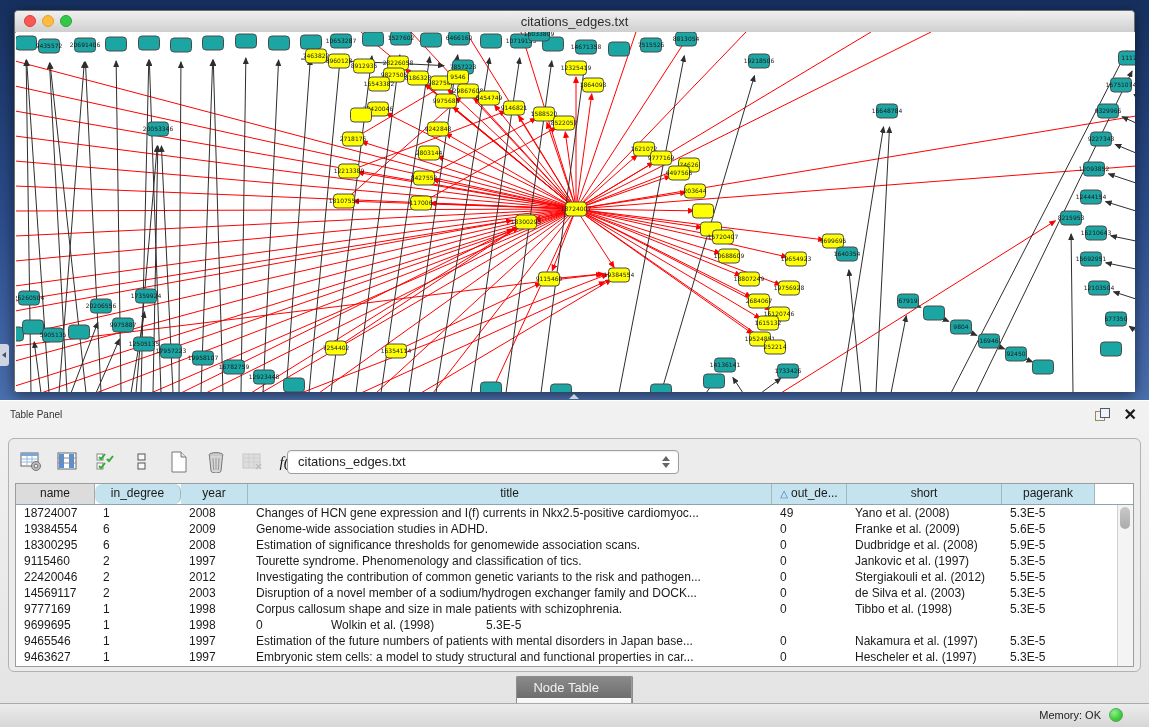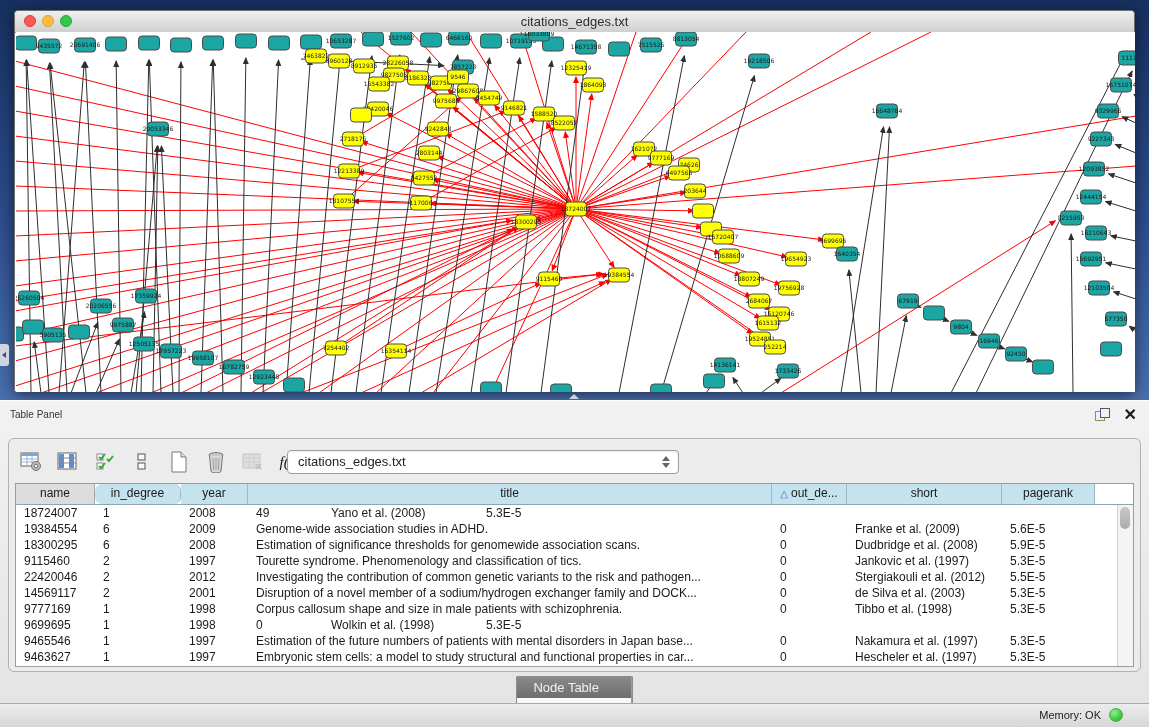--- a/index.html
+++ b/index.html
@@ -790,20 +790,21 @@
           <div class="th" style="width: 524px;">title</div>
           <div class="th" style="width: 75px;"><span class="sort-tri">△</span>out_de...</div>
           <div class="th" style="width: 155px;">short</div>
           <div class="th" style="width: 93px;">pagerank</div>
         </div>
       <div id="tbody">
           <div class="trow">
             <div class="td" style="width: 79px;">18724007</div>
             <div class="td" style="width: 86px;">1</div>
             <div class="td" style="width: 67px;">2008</div>
+            <div class="td" style="width: 524px;">Changes of HCN gene expression and I(f) currents in Nkx2.5-positive cardiomyoc...</div>
             <div class="td" style="width: 75px;">49</div>
             <div class="td" style="width: 155px;">Yano et al. (2008)</div>
             <div class="td" style="width: 93px;">5.3E-5</div>
           </div>
           <div class="trow">
             <div class="td" style="width: 79px;">19384554</div>
             <div class="td" style="width: 86px;">6</div>
             <div class="td" style="width: 67px;">2009</div>
             <div class="td" style="width: 524px;">Genome-wide association studies in ADHD.</div>
             <div class="td" style="width: 75px;">0</div>
@@ -833,21 +834,21 @@
             <div class="td" style="width: 86px;">2</div>
             <div class="td" style="width: 67px;">2012</div>
             <div class="td" style="width: 524px;">Investigating the contribution of common genetic variants to the risk and pathogen...</div>
             <div class="td" style="width: 75px;">0</div>
             <div class="td" style="width: 155px;">Stergiakouli et al. (2012)</div>
             <div class="td" style="width: 93px;">5.5E-5</div>
           </div>
           <div class="trow">
             <div class="td" style="width: 79px;">14569117</div>
             <div class="td" style="width: 86px;">2</div>
-            <div class="td" style="width: 67px;">2001</div>
+            <div class="td" style="width: 67px;">2003</div>
             <div class="td" style="width: 524px;">Disruption of a novel member of a sodium/hydrogen exchanger family and DOCK...</div>
             <div class="td" style="width: 75px;">0</div>
             <div class="td" style="width: 155px;">de Silva et al. (2003)</div>
             <div class="td" style="width: 93px;">5.3E-5</div>
           </div>
           <div class="trow">
             <div class="td" style="width: 79px;">9777169</div>
             <div class="td" style="width: 86px;">1</div>
             <div class="td" style="width: 67px;">1998</div>
             <div class="td" style="width: 524px;">Corpus callosum shape and size in male patients with schizophrenia.</div>

